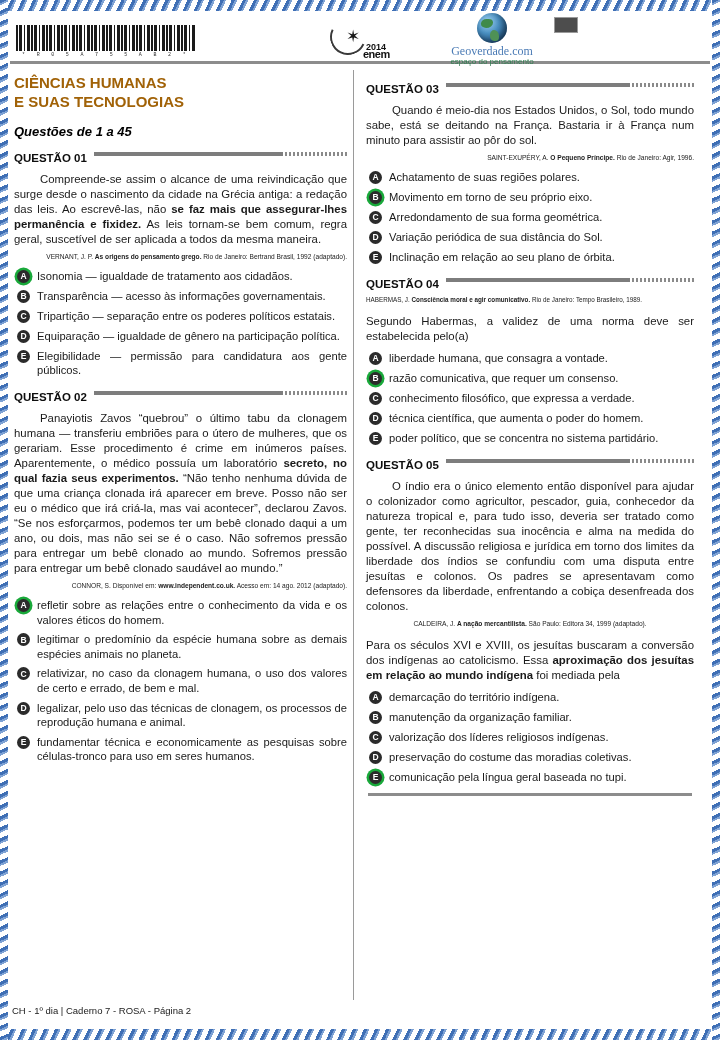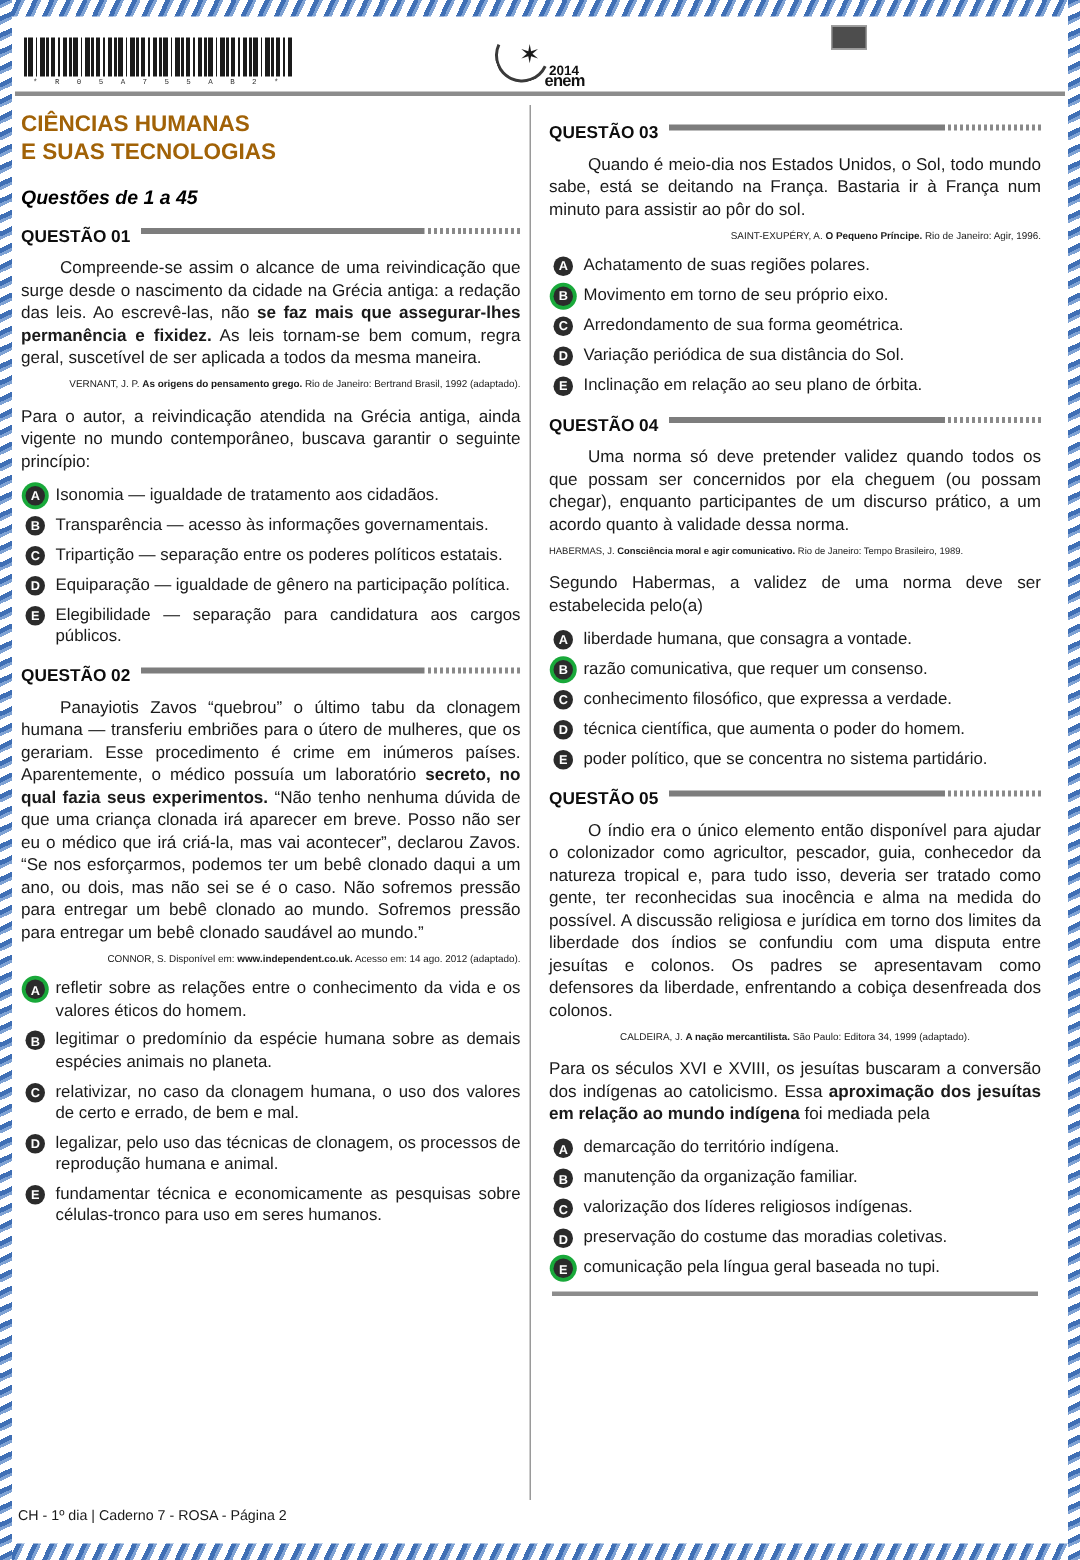--- a/index.html
+++ b/index.html
@@ -181,20 +181,25 @@
       <div class="barcode"></div>
       <div class="barcode-text">* R 0 5 A 7 5 5 A B 2 *</div>
 
       <div class="enem-logo">
         <div class="enem-swoosh"></div>
         <div class="enem-star">✶</div>
         <div class="enem-word">enem</div>
         <div class="enem-year">2014</div>
       </div>
 
+      <div class="geo-wrap">
+        <div class="geo-globe"></div>
+        <div class="geo-name">Geoverdade.com</div>
+        <div class="geo-sub">espaço do pensamento</div>
+      </div>
 
       <div class="corner-mark"></div>
     </div>
 
     <div class="rule-top"></div>
 
     <div class="cols">
 
       <div class="col col-left">
 
@@ -205,21 +210,20 @@
         <div class="qrange">Questões de 1 a 45</div>
 
         <div>
           <div class="qhead">
             <span class="qhead-label">QUESTÃO 01</span>
             <span class="qhead-bar"></span>
             <span class="qhead-dots"></span>
           </div>
           <p class="para indent"><span>Compreende-se assim o alcance de uma reivindicação que surge desde o nascimento da cidade na Grécia antiga: a redação das leis. Ao escrevê-las, não </span><b>se faz mais que assegurar-lhes permanência e fixidez.</b><span> As leis tornam-se bem comum, regra geral, suscetível de ser aplicada a todos da mesma maneira.</span></p>
           <p class="cite"><span>VERNANT, J. P. </span><b>As origens do pensamento grego.</b><span> Rio de Janeiro: Bertrand Brasil, 1992 (adaptado).</span></p>
-          <p class="stem">Para o autor, a reivindicação atendida na Grécia antiga, ainda vigente no mundo contemporâneo, buscava garantir o seguinte princípio:</p>
           <div class="options">
             <div class="opt correct">
               <span class="opt-mark">
                   <span class="bullet">A</span>
                 </span>
               <span class="opt-text">Isonomia — igualdade de tratamento aos cidadãos.</span>
             </div>
             <div class="opt">
               <span class="opt-mark">
                   <span class="bullet">B</span>
@@ -235,21 +239,21 @@
             <div class="opt">
               <span class="opt-mark">
                   <span class="bullet">D</span>
                 </span>
               <span class="opt-text">Equiparação — igualdade de gênero na participação política.</span>
             </div>
             <div class="opt">
               <span class="opt-mark">
                   <span class="bullet">E</span>
                 </span>
-              <span class="opt-text">Elegibilidade — separação para candidatura aos cargos públicos.</span>
+              <span class="opt-text">Elegibilidade — permissão para candidatura aos gente públicos.</span>
             </div>
           </div>
         </div>
 
         <div>
           <div class="qhead">
             <span class="qhead-label">QUESTÃO 02</span>
             <span class="qhead-bar"></span>
             <span class="qhead-dots"></span>
           </div>
@@ -334,21 +338,20 @@
             </div>
           </div>
         </div>
 
         <div>
           <div class="qhead">
             <span class="qhead-label">QUESTÃO 04</span>
             <span class="qhead-bar"></span>
             <span class="qhead-dots"></span>
           </div>
-          <p class="para indent">Uma norma só deve pretender validez quando todos os que possam ser concernidos por ela cheguem (ou possam chegar), enquanto participantes de um discurso prático, a um acordo quanto à validade dessa norma.</p>
           <p class="cite" style="text-align:left;font-size:6.3px"><span>HABERMAS, J. </span><b>Consciência moral e agir comunicativo.</b><span> Rio de Janeiro: Tempo Brasileiro, 1989.</span></p>
           <p class="stem">Segundo Habermas, a validez de uma norma deve ser estabelecida pelo(a)</p>
           <div class="options">
             <div class="opt">
               <span class="opt-mark">
                   <span class="bullet">A</span>
                 </span>
               <span class="opt-text">liberdade humana, que consagra a vontade.</span>
             </div>
             <div class="opt correct">

